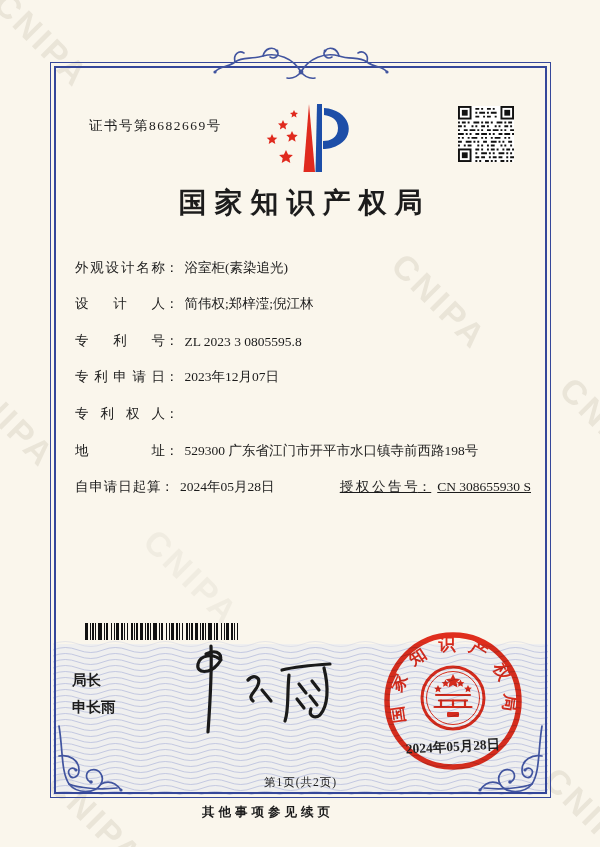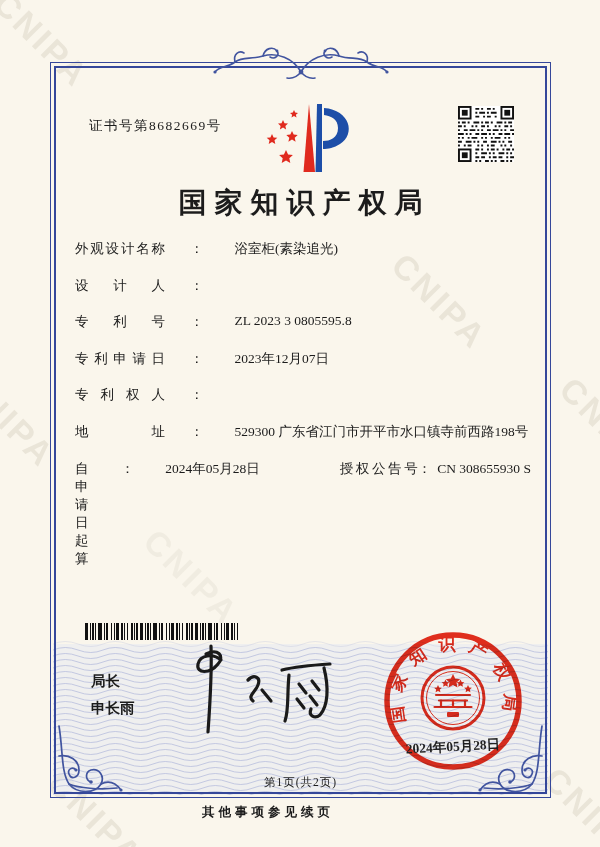--- a/index.html
+++ b/index.html
@@ -37,38 +37,38 @@
   }
 
   .title{
     position:absolute;left:50px;top:184px;width:501px;
     text-align:center;font-size:28px;font-weight:bold;letter-spacing:8px;
     text-indent:8px;
   }
 
   
   .fields{position:absolute;left:75px;top:240px;width:456px;}
-  .field-row{height:36.6px;display:flex;align-items:flex-start;font-size:13.5px;gap:25px;}
+  .field-row{height:36.6px;display:flex;align-items:flex-end;font-size:13.5px;}
   .f-label{display:inline-block;width:90px;text-align:justify;text-align-last:justify;}
   .f-label.narrow{width:78px;}
   .f-colon{margin-right:6px;}
   .f-value{white-space:nowrap;}
   .f-value.fixedw{width:110px;}
-  .second-pair{margin-left:55px;display:flex;align-items:center;}
+  .second-pair{margin-left:55px;display:flex;align-items:center;text-decoration:underline;}
 
   
   .paras{position:absolute;left:75px;top:496px;width:458px;
     font-size:12.8px;line-height:22.5px;font-weight:600;
     text-align:justify;}
   .paras p{margin:0;text-indent:2em;}
 
   .barcode{position:absolute;left:85px;top:623px;}
 
-  .sig-block{position:absolute;left:91px;top:668px;
-    font-family:Liberation Sans, sans-serif;
+  .sig-block{position:absolute;left:72px;top:668px;
+    font-family:Liberation Mono, monospace;
     font-weight:bold;font-size:14.5px;line-height:27px;}
   .sig-hand{position:absolute;left:168px;top:642px;}
 
   .seal{position:absolute;left:377px;top:628px;mix-blend-mode:multiply;}
 
   .page-num{
     position:absolute;left:50px;top:775px;width:501px;text-align:center;
     font-size:11.5px;letter-spacing:1px;
   }
   .cont-note{
@@ -233,20 +233,21 @@
 
 <div class="fields">
   <div class="field-row">
     <span class="f-label">外观设计名称</span>
       <span class="f-colon">：</span>
     <span class="f-value">浴室柜(素染追光)</span>
   </div>
   <div class="field-row">
     <span class="f-label">设计人</span>
       <span class="f-colon">：</span>
+    <span class="f-value">简伟权;郑梓滢;倪江林</span>
   </div>
   <div class="field-row">
     <span class="f-label">专利号</span>
       <span class="f-colon">：</span>
     <span class="f-value">ZL 2023 3 0805595.8</span>
   </div>
   <div class="field-row">
     <span class="f-label">专利申请日</span>
       <span class="f-colon">：</span>
     <span class="f-value">2023年12月07日</span>

